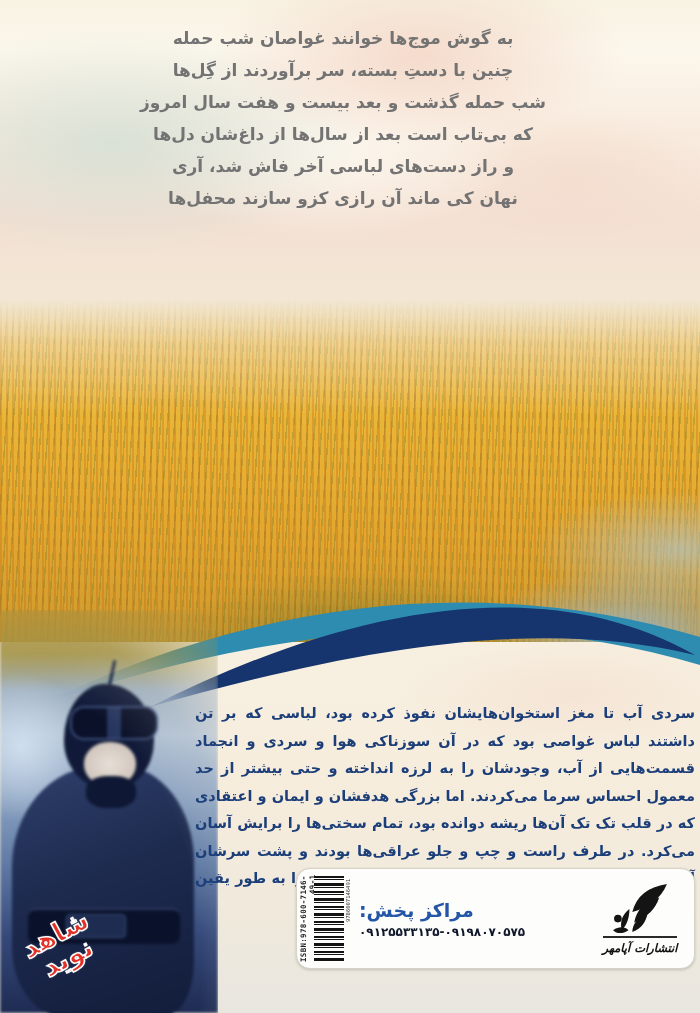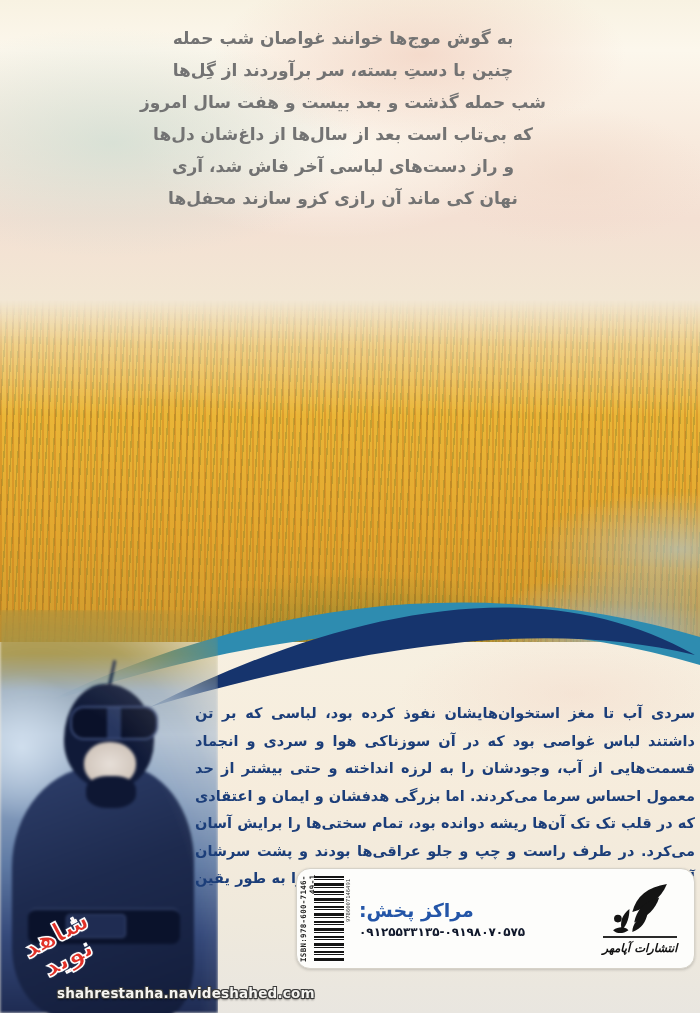--- a/index.html
+++ b/index.html
@@ -192,15 +192,14 @@
       <div class="barcode"></div>
       <span class="ean-vert">9786007146491</span>
     </div>
   </div>
 
   <div class="stamp">
     <span>شاهد</span>
     <span>نوید</span>
   </div>
 
-  <div class="website">shahrestanha.navideshahed.com</div>
 
 </div>
 
 </body></html>

